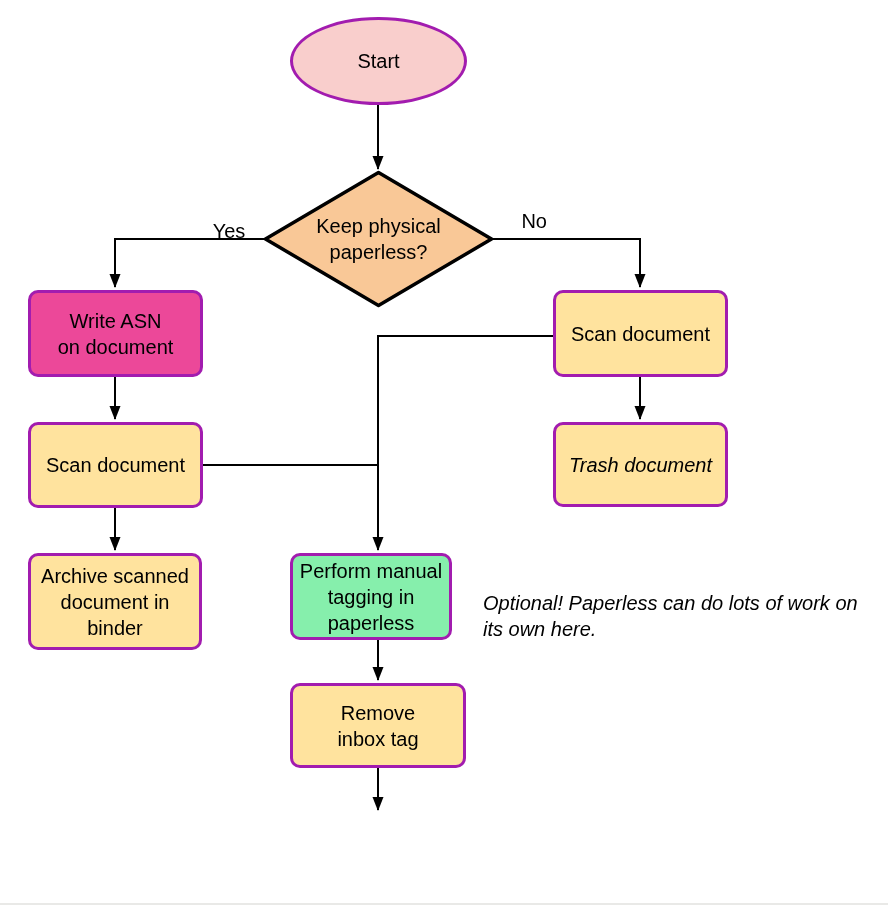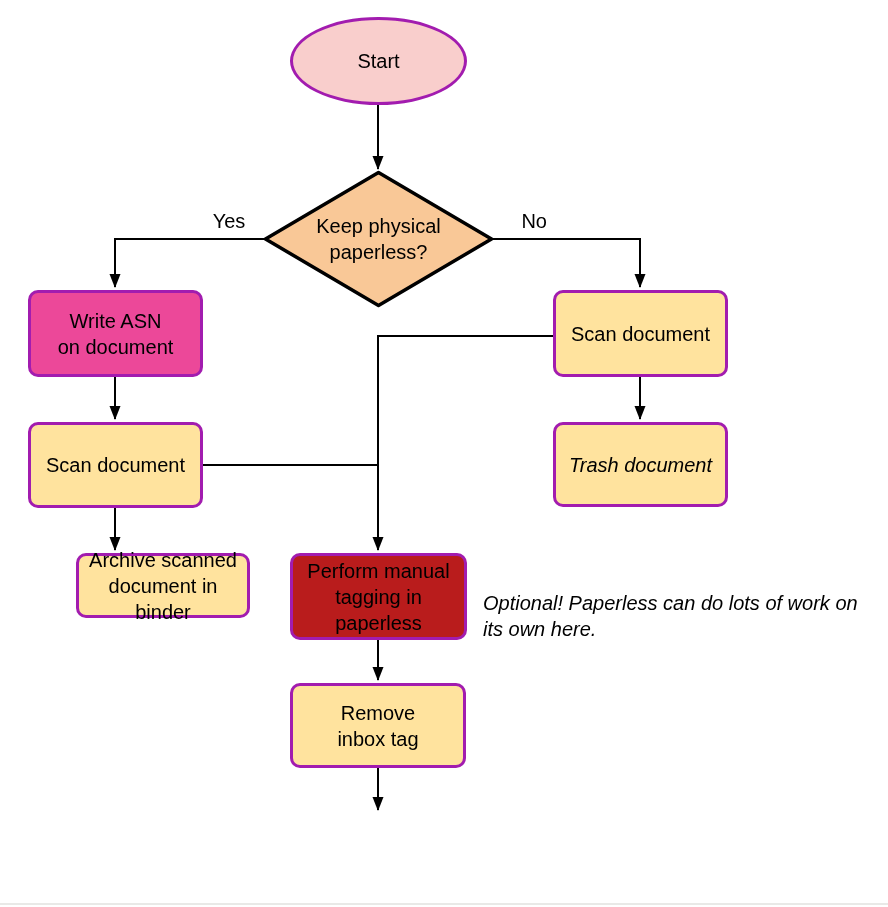--- a/index.html
+++ b/index.html
@@ -76,38 +76,38 @@
       <polyline points="378,768 378,810" marker-end="url(#arrow)"></polyline>
     </g>
     <polygon points="378.5,172.5 491.5,239 378.5,305.5 265.5,239" stroke="#000" stroke-width="3.5" stroke-linejoin="round" fill="#f9c897"></polygon>
   </svg>
 
   <div class="node terminal" style="left: 290px; top: 17px; width: 177px; height: 88px; background-color: rgb(249, 206, 204);">Start</div>
 
   <div class="dlabel" style="left:288px; top:211px; width:181px; height:56px;">Keep physical
 paperless?</div>
 
-  <div class="edge-label" style="left:205px; top:209px; width:48px;">Yes</div>
+  <div class="edge-label" style="left:205px; top:219px; width:48px;">Yes</div>
 
   <div class="edge-label" style="left:499px; top:209px; width:48px;text-align:right;">No</div>
 
   <div class="node process" style="left: 28px; top: 290px; width: 175px; height: 87px; background-color: #ec4899;">Write ASN
 on document</div>
 
   <div class="node process" style="left: 28px; top: 422px; width: 175px; height: 86px; background-color: rgb(255, 227, 158);">Scan document</div>
 
-  <div class="node process" style="left: 28px; top: 553px; width: 174px; height: 65px; background-color: rgb(255, 227, 158); margin-left: 48px;">Archive scanned
+  <div class="node process" style="left: 28px; top: 553px; width: 174px; height: 97px; background-color: rgb(255, 227, 158);">Archive scanned
 document in
 binder</div>
 
   <div class="node process" style="left: 553px; top: 290px; width: 175px; height: 87px; background-color: rgb(255, 227, 158);">Scan document</div>
 
   <div class="node process" style="left: 553px; top: 422px; width: 175px; height: 85px; background-color: rgb(255, 227, 158); font-style: italic;">Trash document</div>
 
-  <div class="node process" style="left: 290px; top: 553px; width: 177px; height: 87px; background-color: #b91c1c;">Perform manual
+  <div class="node process" style="left: 290px; top: 553px; width: 162px; height: 87px; background-color: #86efac;">Perform manual
 tagging in
 paperless</div>
 
   <div class="note" style="left:483px; top:590px; width:412px;">Optional! Paperless can do lots of work on
 its own here.</div>
 
   <div class="node process" style="left: 290px; top: 683px; width: 176px; height: 85px; background-color: rgb(255, 227, 158);">Remove
 inbox tag</div>
 
 

